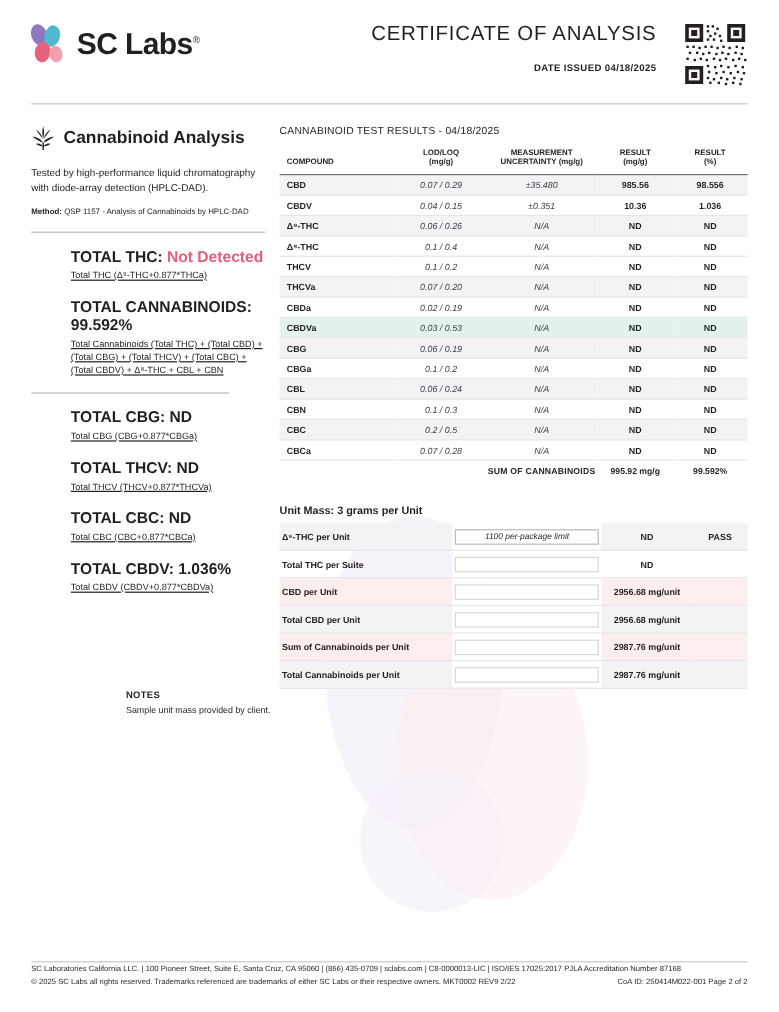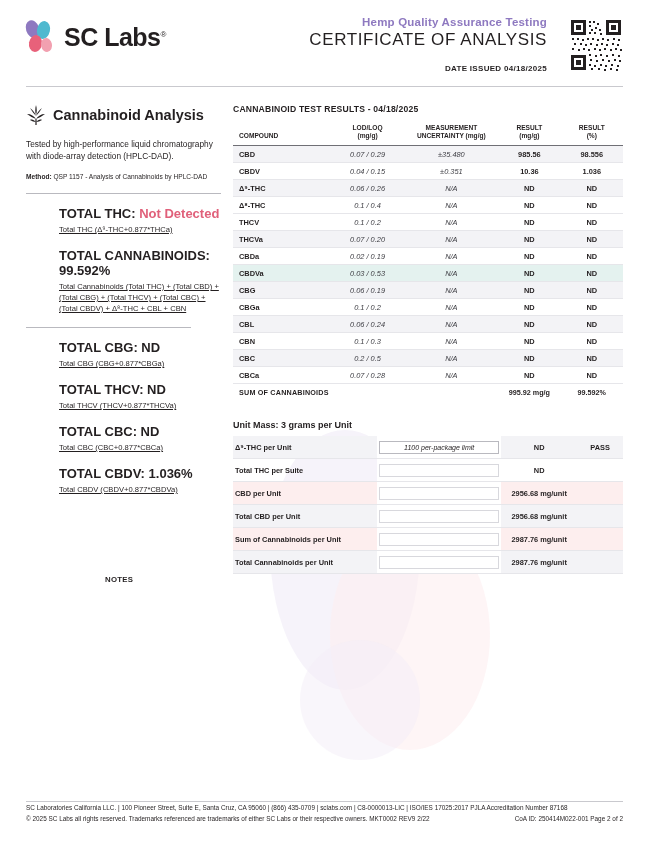--- a/index.html
+++ b/index.html
@@ -54,36 +54,36 @@
   .hr-left.short { width:165px; }
 
   .big { font-size:13px; font-weight:bold; margin-top:0; }
   .big .val-green { color:#3aab8f; }
   .big .val-red { color:#e0607a; }
   .sub { font-size:7.6px; margin-top:3px; line-height:1.45; color:#231f20;text-decoration:underline;}
   .blk { margin-bottom:13px;margin-left:33px; }
 
   
   .right { position:absolute; left:233px; top:104px; width:390px; }
-  .tbl-title { font-size:8.6px; font-weight:bold; letter-spacing:.2px; margin-bottom:6px;}
+  .tbl-title { font-size:8.6px; font-weight:normal; letter-spacing:.2px; margin-bottom:6px;}
   table { border-collapse:collapse; width:100%; }
   thead th {
     font-size:6.6px; font-weight:bold; text-align:center; color:#231f20;
     padding:4px 2px 5px 2px; line-height:1.25; vertical-align:bottom;
     border-bottom:1px solid #6f6f75;
   }
   thead th.lft { text-align:left; padding-left:6px;}
   tbody td { font-size:7.4px; padding:3.5px 2px; text-align:center; border-bottom:1px solid #e6e6ea;}
   tbody td.lft { text-align:left; padding-left:6px; font-weight:bold; }
   tbody td.ital { font-style:italic; color:#3c3c42; font-weight:normal;}
   tbody td.bold { font-weight:bold; }
   tr.alt td { background:#f3f3f6; }
   tr.tealrow td { background:#e4f2ef; }
   tr.sum td { font-weight:bold; font-size:7.2px; background:#ffffff; border-bottom:none; border-top:1px solid #6f6f75;}
-  tr.sum td.lft { text-align:left; letter-spacing:.2px;}
+  tr.sum td.lft { text-align:right; letter-spacing:.2px;}
 
   .unit-title { font-size:9px; font-weight:bold; margin:20px 0 6px 0;}
   table.unit tbody td { font-size:7.4px; padding:4.5px 2px;margin-left:45px;}
   table.unit tbody td.lft { font-weight:bold; }
   table.unit tr.pinkrow td { background:#fdeeee; }
   table.unit tr td:first-child { border-bottom:1px solid #e6e6ea; }
   .limit-box { display:inline-block; border:1px solid #b9b9bf; background:#fff; font-style:italic;
      font-size:7px; padding:2px 10px; min-width:120px; text-align:center;}
   .blank-cell { background:#fff !important; }
 
@@ -112,21 +112,20 @@
       <div class="logo-mark">
         <span class="lm1"></span>
           <span class="lm2"></span>
           <span class="lm3"></span>
           <span class="lm4"></span>
       </div>
       <div class="logo-text"><span>SC Labs</span><span class="logo-reg">®</span></div>
     </div>
 
     <div class="hdr-right">
-      <div class="hdr-line1">Hemp Quality Assurance Testing</div>
       <div class="hdr-line2">CERTIFICATE OF ANALYSIS</div>
       <div class="hdr-date">DATE ISSUED 04/18/2025</div>
     </div>
 
     <div class="qr">
       <svg width="54" height="54" viewBox="0 0 54 54" aria-hidden="true">
         <rect width="54" height="54" fill="#ffffff"></rect>
         <g fill="#231f20">
           <rect x="2" y="2" width="15" height="15"></rect>
             <rect x="5" y="5" width="9" height="9" fill="#fff"></rect>
@@ -432,20 +431,21 @@
             <td class="blank-cell" style="width: 30%;"><span class="limit-box" style="border-color: rgb(216, 216, 221);">&nbsp;</span></td>
             <td class="bold" style="width: 20%;">2987.76 mg/unit</td>
             <td class="bold" style="width: 12%;"></td>
           </tr>
         </tbody>
     </table>
   </div>
 
   <div class="notes">
     <div class="notes-h">NOTES</div>
+    <div class="notes-b">Sample unit mass provided by client.</div>
   </div>
 
   <div class="foot-rule"></div>
   <div class="footer">
     <div>SC Laboratories California LLC. | 100 Pioneer Street, Suite E, Santa Cruz, CA 95060 | (866) 435-0709 | sclabs.com | C8-0000013-LIC | ISO/IES 17025:2017 PJLA Accreditation Number 87168</div>
     <div class="r2">
       <span>© 2025 SC Labs all rights reserved. Trademarks referenced are trademarks of either SC Labs or their respective owners. MKT0002 REV9 2/22</span>
       <span class="coa">CoA ID: 250414M022-001  Page 2 of 2</span>
     </div>
   </div>

